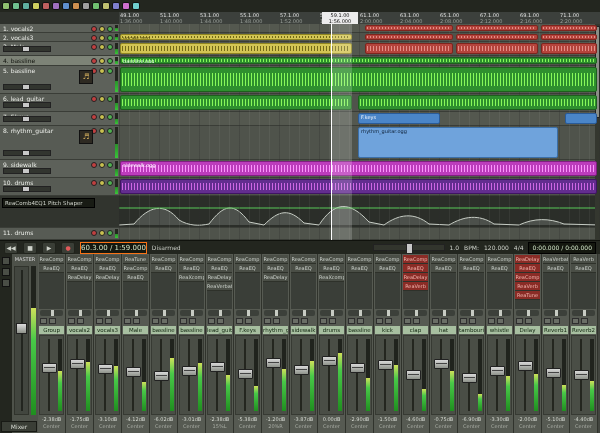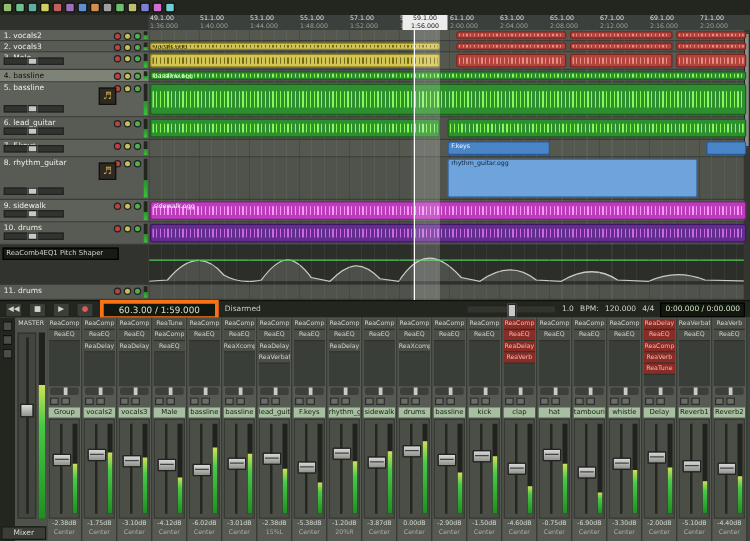--- a/index.html
+++ b/index.html
@@ -55,21 +55,21 @@
   .ph{left:212px;width:1px;top:0;bottom:0;background:#ffffff;z-index:4;}
   .vscroll{position:absolute;left:595px;top:24px;width:5px;height:216px;background:#34372f;}
   .vthumb{position:absolute;left:0;top:2px;width:5px;height:92px;background:#8a8e86;border:1px solid #222;box-sizing:border-box;}
 
   
   .tport{position:absolute;left:0;top:240px;width:600px;height:14px;background:#23261f;border-top:1px solid #10120d;
          display:flex;align-items:center;gap:5px;padding:0 4px;box-sizing:border-box;color:#cfd3cb;font-size:6px;}
   .tbtn{width:12px;height:10px;background:#3a3e36;border:1px solid #20231c;border-radius:2px;
         color:#cfd3cb;font-size:6px;line-height:9px;text-align:center;flex:none;}
   .tbtn.rec{color:#e05a5a;}
-  .timebox{background:#14170f;color:#d2e6c8;font-size:7px;line-height:10px;padding:0 12px;border:3px solid #f97316;flex:none;}
+  .timebox{background:#14170f;color:#d2e6c8;font-size:7px;line-height:10px;padding:0 0;border:1px solid #f97316;flex:none;}
   .status{color:#c8ccc4;flex:none;}
   .spacer{flex:1;}
   .rateslider{width:70px;height:5px;background:#32352d;border:1px solid #222;position:relative;flex:none;}
   .ratehandle{position:absolute;left:46%;top:-2px;width:5px;height:9px;background:#c8c8c8;border:1px solid #222;}
   .selbox{background:#14170f;color:#d2e6c8;font-size:6px;line-height:10px;padding:0 3px;border:1px solid #000;flex:none;}
 
   
   .mixer{position:absolute;left:0;top:254px;width:600px;height:179px;background:#42453f;overflow:hidden;}
   #mixleft{position:absolute;left:0;top:0;width:12px;height:179px;background:#23261f;border-right:1px solid #111;}
   #mixleft i{display:block;width:6px;height:6px;margin:3px auto 0;background:#4a4e46;border:1px solid #111;}

